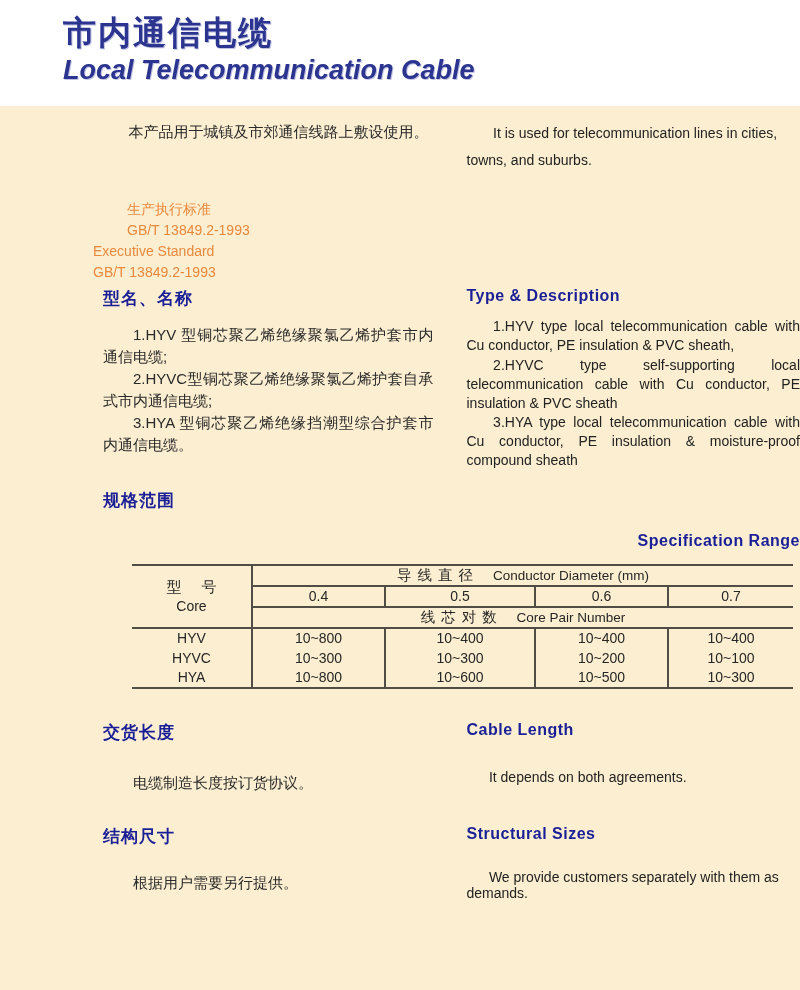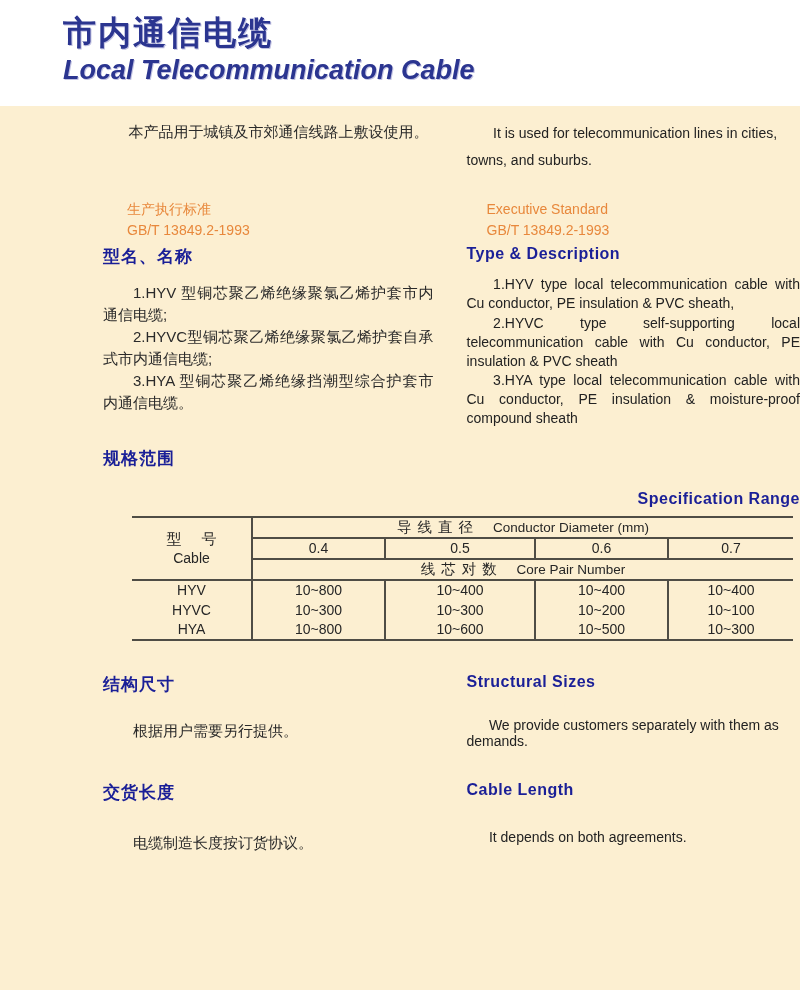--- a/index.html
+++ b/index.html
@@ -33,38 +33,38 @@
   }
   
   .content{background:var(--cream);height:884px;padding-top:14px;padding-left:40px;}
   .row{display:flex;align-items:flex-start;}
   .col-l{width:332px;margin-left:63px;}
   .col-r{width:335px;margin-left:33px;}
   
   .intro-cn{font-size:15px;line-height:1.6;text-indent:1.7em;color:#2a2a2a;}
   .intro-en{font-size:14px;line-height:1.9;text-indent:1.9em;color:#222;}
   
-  .standards{margin-top:26px;}
+  .standards{margin-top:26px;flex-direction:column;}
   .std-block{color:var(--orange);font-size:14px;line-height:1.5;}
   .std-l{padding-left:24px;}
   .std-r{padding-left:20px;}
   
   .h-cn{font-size:17px;font-weight:bold;color:var(--heading-blue);letter-spacing:1px;}
   .h-en{font-size:16px;font-weight:bold;color:var(--heading-blue);letter-spacing:.5px;}
   
   .type-row{margin-top:4px;}
   .type-items-cn{margin-top:14px;}
   .type-items-cn p{font-size:15px;line-height:1.47;text-indent:2em;text-align:justify;color:#2a2a2a;}
   .type-items-en{margin-top:12px;}
   .type-items-en p{font-size:14px;line-height:1.37;text-indent:1.9em;text-align:justify;color:#222;}
   
   .spec-head{margin-top:18px;margin-left:63px;}
   .spec-head .h-en{display:block;margin-top:20px;text-align:right;}
   
-  .spec-table-wrap{margin:8px 0 0 92px;}
+  .spec-table-wrap{margin:14px 0 0 92px;}
   table.spec{border-collapse:collapse;width:661px;table-layout:fixed;
     border-top:2px solid var(--line);border-bottom:2px solid var(--line);
     font-size:14px;color:#262626;}
   table.spec td,table.spec th{font-weight:normal;text-align:center;vertical-align:middle;padding:0;}
   .cell-type{border-right:2px solid var(--line);border-bottom:2px solid var(--line);}
   .cell-type .tcn{display:block;font-size:15px;letter-spacing:8px;padding-left:8px;}
   .cell-type .ten{display:block;font-size:14px;margin-top:1px;}
   .hdr-span{border-bottom:2px solid var(--line);height:20px;}
   .hdr-span .cn{letter-spacing:6px;font-size:14.5px;}
   .hdr-span .en{font-size:13.5px;margin-left:10px;letter-spacing:0;}
@@ -137,21 +137,21 @@
           <col style="width:120px">
             <col style="width:133px">
             <col style="width:150px">
             <col style="width:133px">
             <col style="width:125px">
         </colgroup>
         <tbody>
           <tr>
             <th class="cell-type" rowspan="3">
               <span class="tcn">型 号</span>
-              <span class="ten">Cable</span>
+              <span class="ten">Core</span>
             </th>
             <td class="hdr-span" colspan="4">
               <span class="cn">导线直径</span>
               <span class="en">Conductor Diameter (mm)</span>
             </td>
           </tr>
           <tr>
             <td class="dia-cell">0.4</td>
             <td class="dia-cell">0.5</td>
             <td class="dia-cell">0.6</td>
@@ -181,36 +181,36 @@
             <td class="body-type">HYA</td>
             <td class="body-cell" style="border-left:none">10~800</td>
             <td class="body-cell">10~600</td>
             <td class="body-cell">10~500</td>
             <td class="body-cell">10~300</td>
           </tr>
         </tbody>
       </table>
     </div>
 
+    <div class="row sect2">
+      <div class="col-l">
+        <div class="h-cn">交货长度</div>
+        <p class="sect-body-cn">电缆制造长度按订货协议。</p>
+      </div>
+      <div class="col-r">
+        <div class="h-en">Cable Length</div>
+        <p class="sect-body-en">It depends on both agreements.</p>
+      </div>
+    </div>
+
     <div class="row sect">
       <div class="col-l">
         <div class="h-cn">结构尺寸</div>
         <p class="sect-body-cn">根据用户需要另行提供。</p>
       </div>
       <div class="col-r">
         <div class="h-en">Structural Sizes</div>
         <p class="sect-body-en">We provide customers separately with them as demands.</p>
       </div>
     </div>
 
-    <div class="row sect2">
-      <div class="col-l">
-        <div class="h-cn">交货长度</div>
-        <p class="sect-body-cn">电缆制造长度按订货协议。</p>
-      </div>
-      <div class="col-r">
-        <div class="h-en">Cable Length</div>
-        <p class="sect-body-en">It depends on both agreements.</p>
-      </div>
-    </div>
-
   </div>
 </div>
 
 </body></html>

